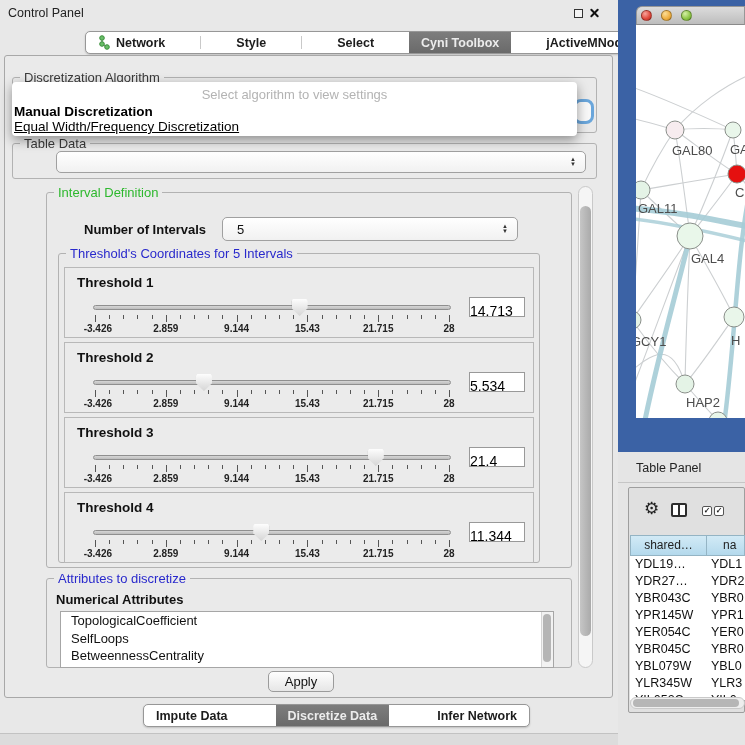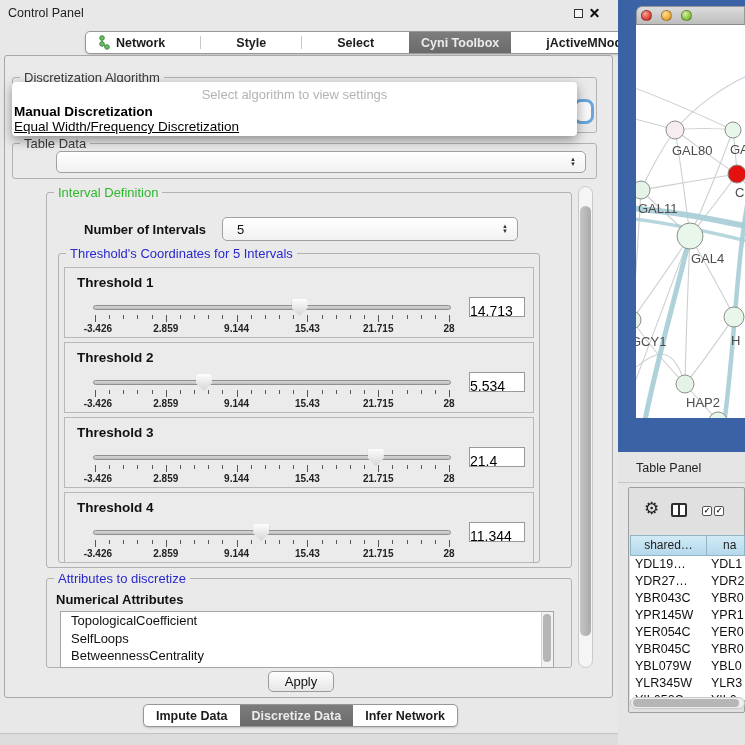--- a/index.html
+++ b/index.html
@@ -14,21 +14,21 @@
   #close-icon { left:588px; top:6px; width:13px; height:13px; }
   #close-icon span { position:absolute; left:1px; top:5.5px; width:11px; height:2px; background:#111; border-radius:1px; }
   #close-icon span:first-child { transform:rotate(45deg); }
   #close-icon span:last-child { transform:rotate(-45deg); }
 
   .seg-bar { display:flex; background:#fff; border:1px solid #979797; border-radius:5px; overflow:hidden; box-shadow:0 1px 2px rgba(0,0,0,0.18); }
   .seg { display:flex; align-items:center; gap:5px; padding:0 12px; font-size:12.5px; font-weight:bold; color:#1c1c1c; white-space:nowrap; }
   .seg.selected { background:linear-gradient(#7d7d7d,#6a6a6a); color:#ececec; }
   .seg-sep { width:1px; background:#c9c9c9; margin:4px 0; }
   #top-tab-bar { left:85px; top:31px; height:23px;gap:23px; }
-  #bottom-tab-bar { left:143px; top:704px; height:23px; }
+  #bottom-tab-bar { left:143px; top:704px; height:23px;gap:36px; }
 
   #content-panel { left:4px; top:55px; width:609px; height:643px; background:#eaeaea; border:1px solid #a8a8a8; border-radius:3px; }
 
   .groupbox { position:absolute; border:1px solid #b2b2b2; border-radius:3px; }
   .group-label { position:absolute; font-size:13px; background:#eaeaea; padding:0 4px; white-space:nowrap; }
   .gl-gray { color:#3a3a3a; }
   .gl-green { color:#2eb82e; }
   .gl-blue { color:#2929cc; }
 
   .combo { position:absolute; background:linear-gradient(#ffffff,#f1f1f1); border:1px solid #a0a0a0; border-radius:5px; font-size:13px; color:#111; display:flex; align-items:center; padding-left:14px; }

